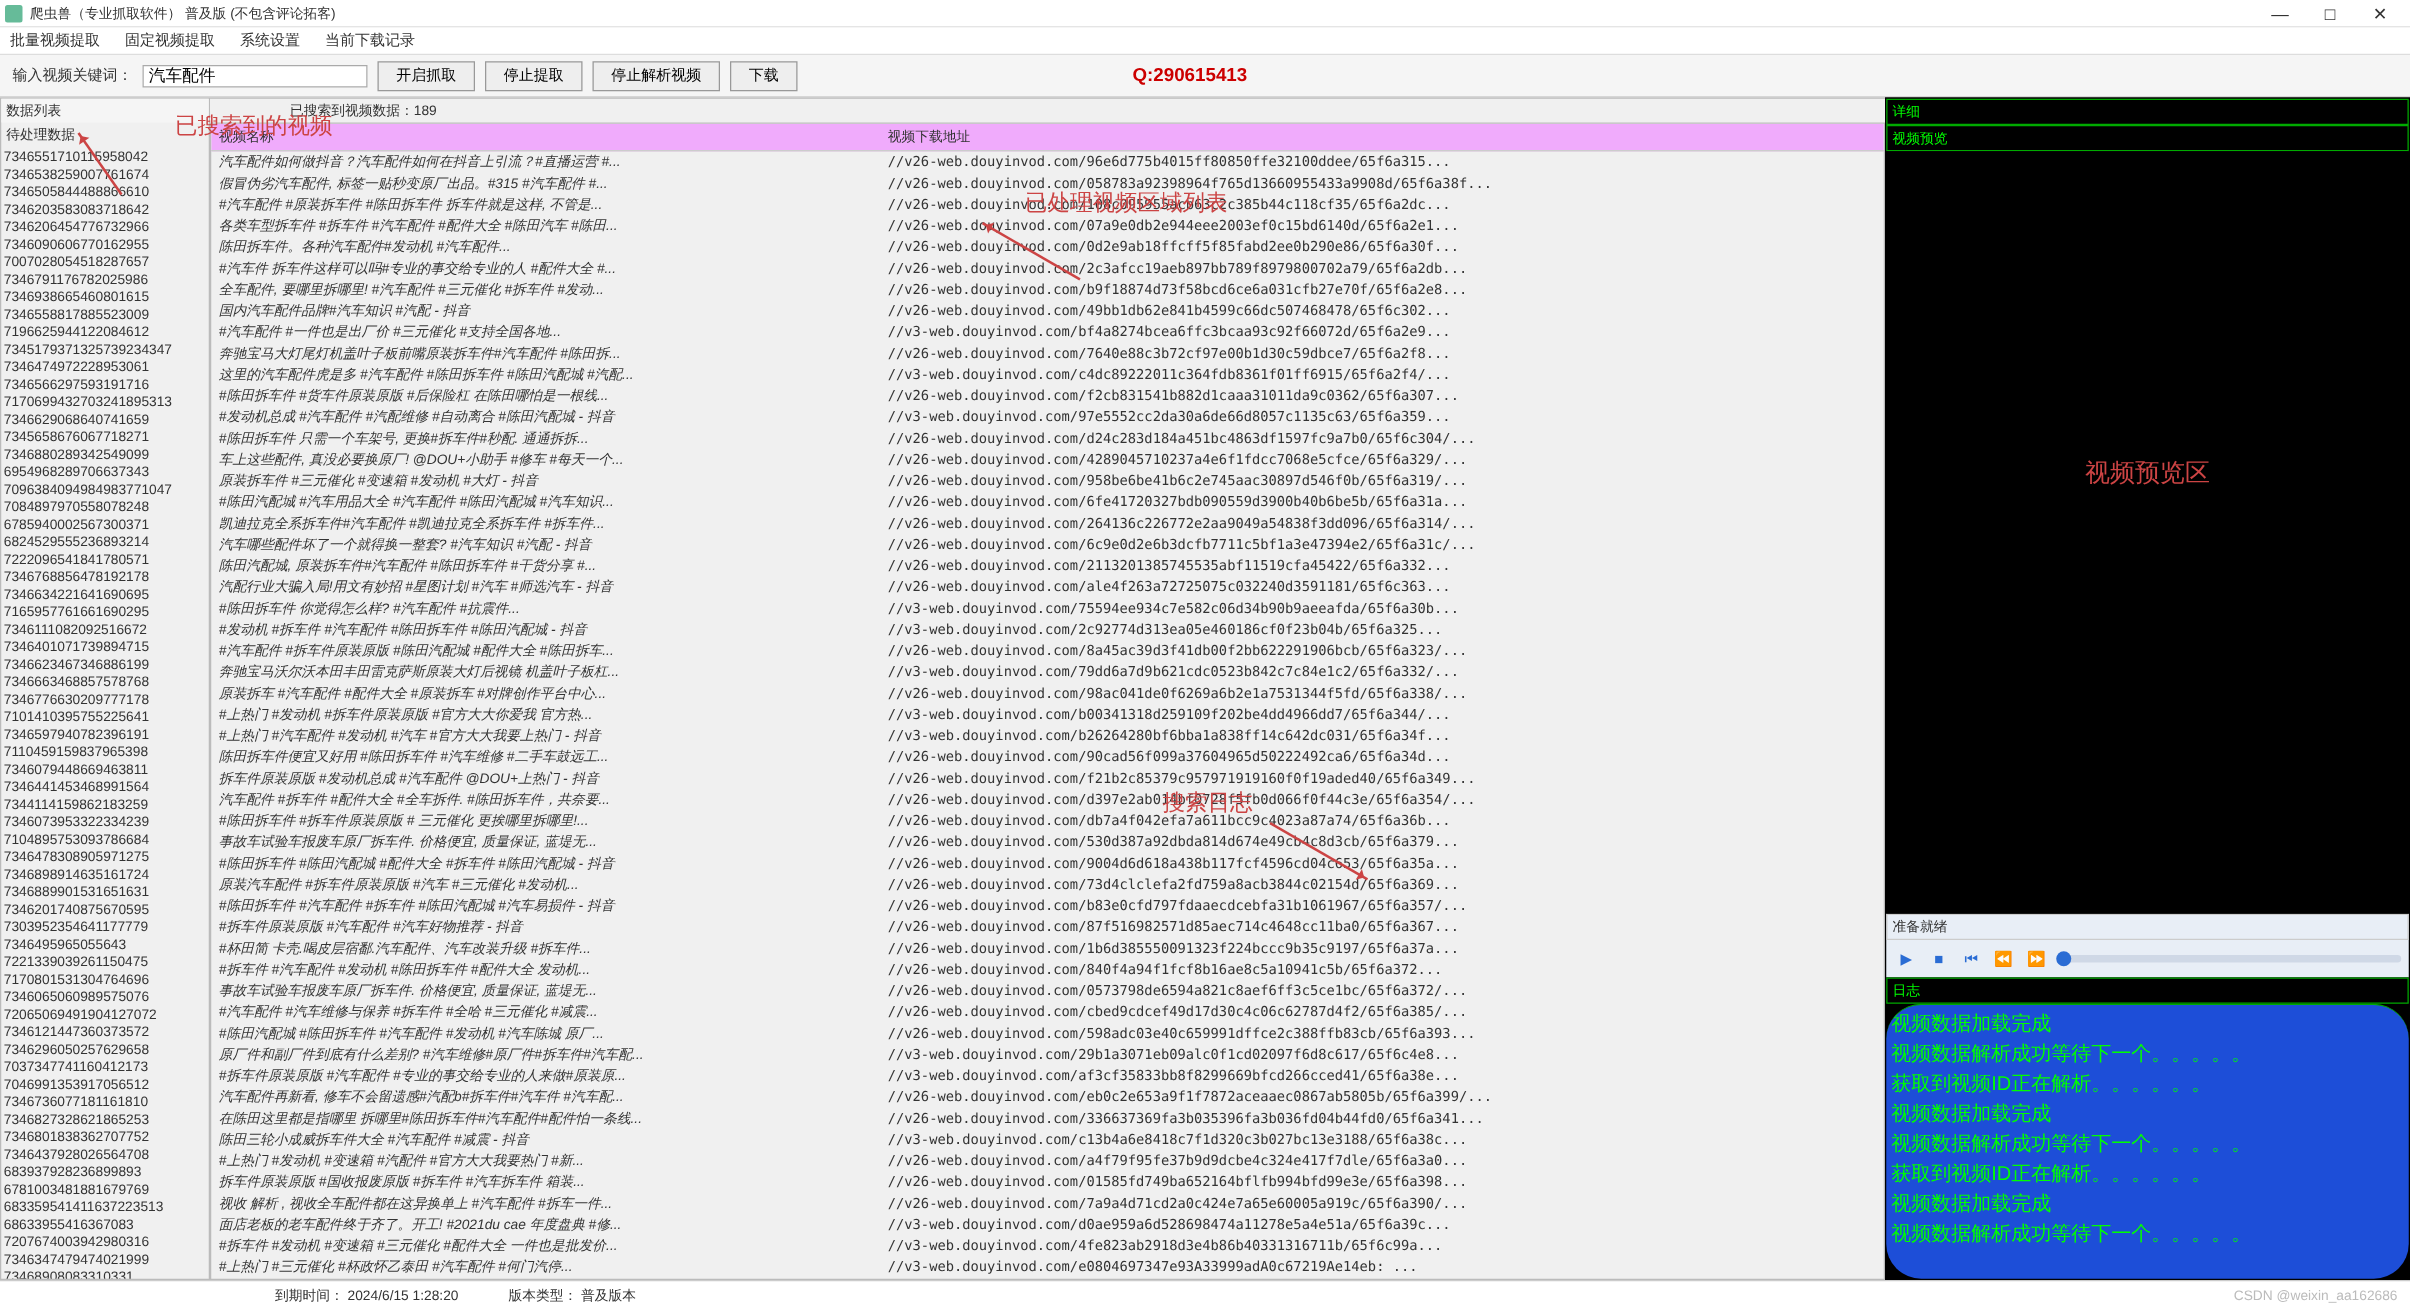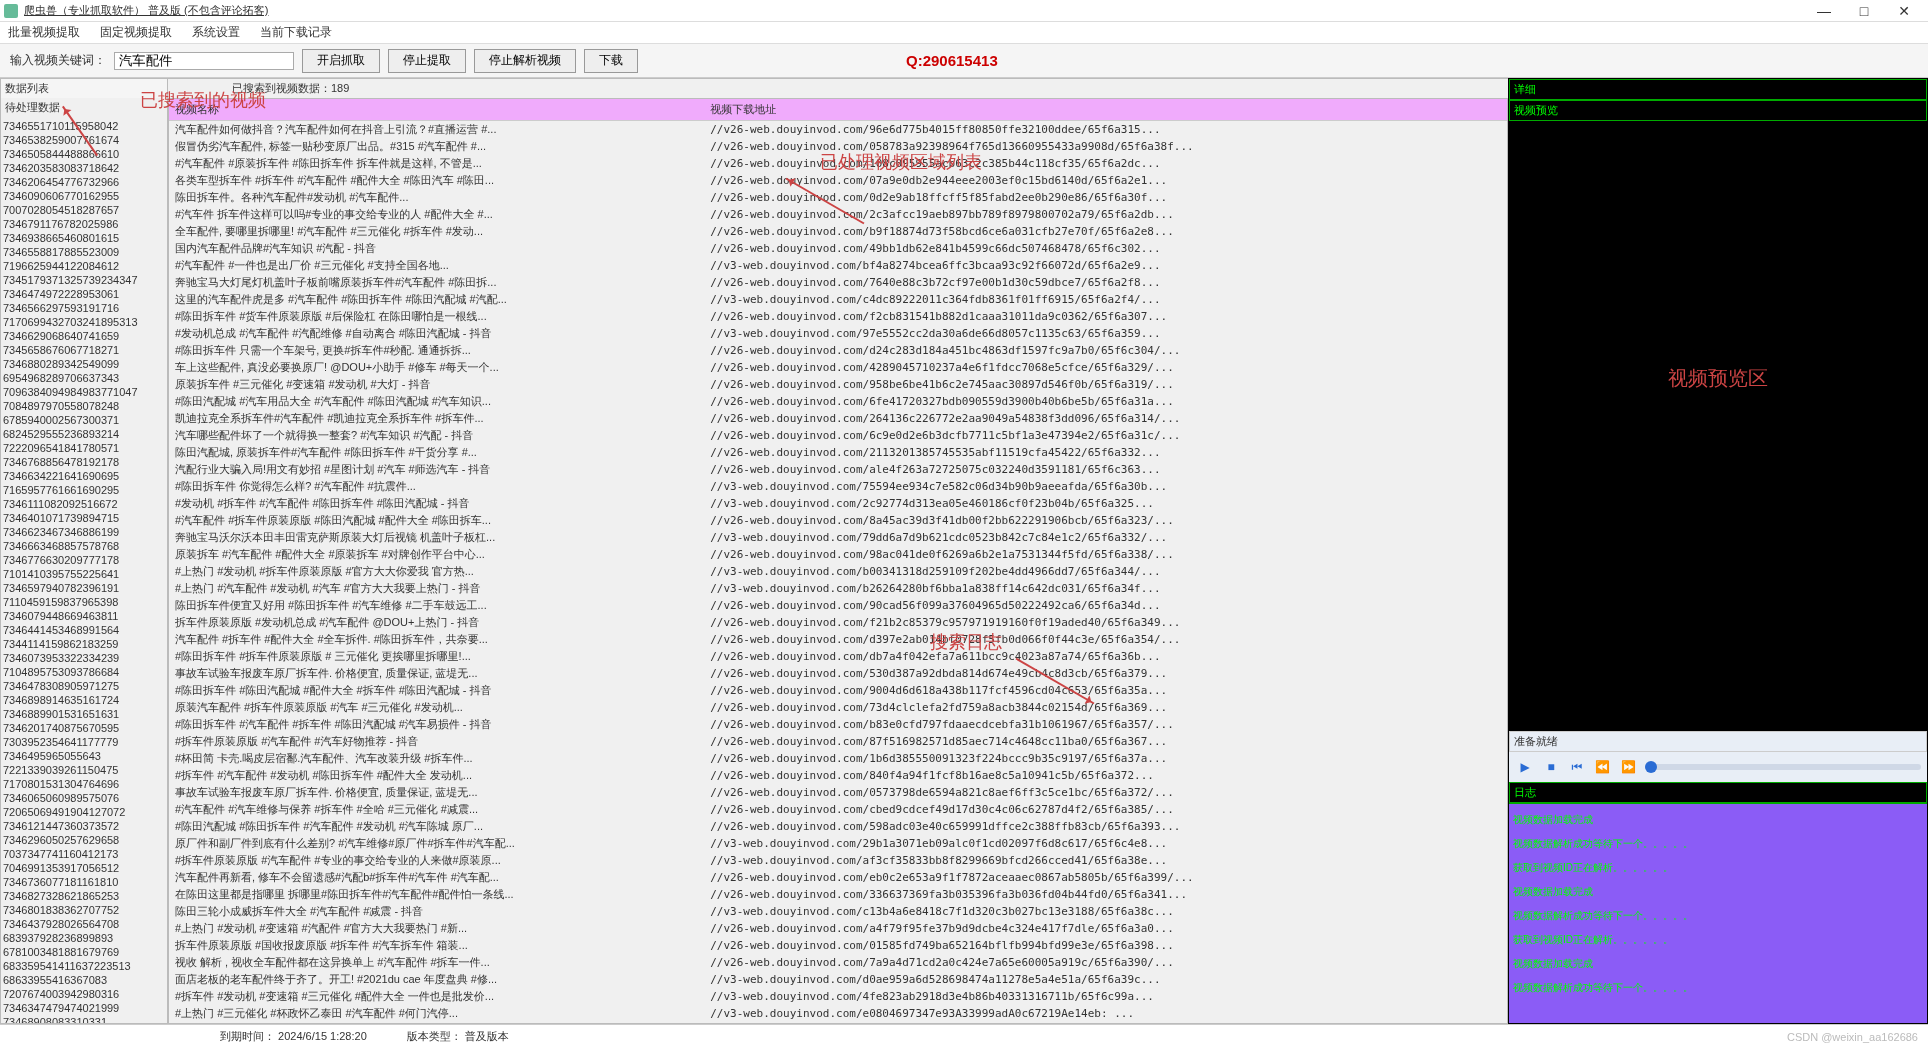--- a/index.html
+++ b/index.html
@@ -1,50 +1,50 @@
 <!DOCTYPE html>
 <html><head>
 <meta charset="utf-8">
 <style>
 * { margin:0; padding:0; box-sizing:border-box; font-family:"Microsoft YaHei","SimSun",sans-serif; }
 body { background:#f0f0f0; width:1928px; height:1048px; overflow:hidden; font-size:12px; color:#333; }
 .titlebar { background:#fff; height:22px; display:flex; align-items:center; padding:0 4px; border-bottom:1px solid #ddd; }
 .titlebar .ico { width:14px; height:14px; background:#6b9; border-radius:2px; margin-right:6px; }
-.titlebar .t { flex:1; font-size:11px;text-decoration:underline; }
+.titlebar .t { flex:1; font-size:11px; }
 .titlebar .winbtn { width:40px; height:20px; display:flex; align-items:center; justify-content:center; font-size:14px; cursor:default; }
 .menubar { background:#fff; height:22px; display:flex; align-items:center; padding:0 4px; gap:12px; font-size:12px; border-bottom:1px solid #ddd; }
 .menubar span { padding:2px 4px; }
 .toolbar { background:#f5f5f5; height:34px; display:flex; align-items:center; padding:4px 10px; gap:8px; border-bottom:1px solid #ccc; }
 .toolbar label { font-size:12px; }
 .toolbar input { width:180px; height:18px; padding:2px 4px; border:1px solid #aaa; }
 .toolbar button { height:24px; padding:0 14px; border:1px solid #999; background:#eee; font-size:12px; }
 .qnum { color:#cc0000; font-size:15px; font-weight:bold; margin-left:260px; }
 .main { display:flex; height:calc(100% - 22px - 22px - 34px - 24px); }
 .leftcol { width:168px; border:1px solid #bbb; display:flex; flex-direction:column; }
 .leftcol .hdr { font-size:11px; padding:2px 4px; background:#f5f5f5; }
 .leftcol .sub { font-size:11px; padding:2px 4px; }
 .idlist { flex:1; overflow:hidden; font-family:Consolas,monospace; font-size:11px; line-height:14px; padding:2px; }
 .idlist div { white-space:nowrap; }
 .midcol { flex:1; display:flex; flex-direction:column; border-top:1px solid #bbb; }
 .midhdr { display:flex; font-size:11px; padding:2px 4px; }
 .tbl { flex:1; overflow:hidden; border:1px solid #bbb; }
 .tbl table { width:100%; border-collapse:collapse; font-size:11px; }
 .tbl th { text-align:left; padding:3px 6px; background:#f0abfc; border-bottom:1px solid #ccc; font-weight:normal; }
 .tbl td { padding:1px 6px; white-space:nowrap; overflow:hidden; text-overflow:ellipsis; max-width:1px; }
-.tbl td:first-child { width:40%; }
+.tbl td:first-child { width:40%;font-style:italic; }
 .tbl td:last-child { width:60%; font-family:Consolas,monospace; }
 .rightcol { width:420px; display:flex; flex-direction:column; border:1px solid #000; background:#000; }
 .rightcol .sec { color:#0f0; font-size:11px; padding:2px 4px; border:1px solid #0a0; background:#000; }
 .preview { flex:1; background:#000; position:relative; min-height:380px; }
 .previewlabel { position:absolute; top:40%; left:0; right:0; text-align:center; color:#cc4444; font-size:20px; }
 .player { background:#e8eef6; height:30px; display:flex; align-items:center; gap:6px; padding:0 6px; }
 .player .btn { width:20px; height:20px; display:flex; align-items:center; justify-content:center; color:#2a6cd4; font-size:12px; }
 .player .prog { flex:1; height:6px; background:#cfd8e6; border-radius:3px; position:relative; }
 .player .prog::after { content:""; position:absolute; left:0; top:-3px; width:12px; height:12px; background:#2a6cd4; border-radius:50%; }
-.logbox { height:220px; background:#8b5cf6; color:#0f0; font-size:10px; padding:4px; overflow:hidden; border-top:1px solid #0a0; }
+.logbox { height:220px; background:#1d4ed8; color:#0f0; font-size:16px; padding:4px; overflow:hidden; border-top:1px solid #0a0;border-radius:28px; }
 .logbox div { line-height:24px; }
 .status { height:24px; background:#fff; border-top:1px solid #ccc; display:flex; align-items:center; padding:0 10px; font-size:11px; gap:40px; }
 .status .cs { position:absolute; right:10px; color:#bbb; }
 .anno { position:absolute; color:#cc4444; font-size:18px; pointer-events:none; }
 .arrow { position:absolute; width:120px; height:2px; background:#cc4444; pointer-events:none; }
 .arrow::after { content:""; position:absolute; right:-2px; top:-4px; border:5px solid transparent; border-left-color:#cc4444; }
 .arrowL::after { left:-2px; right:auto; border-left-color:transparent; border-right-color:#cc4444; }
 </style>
 </head>
 <body>

